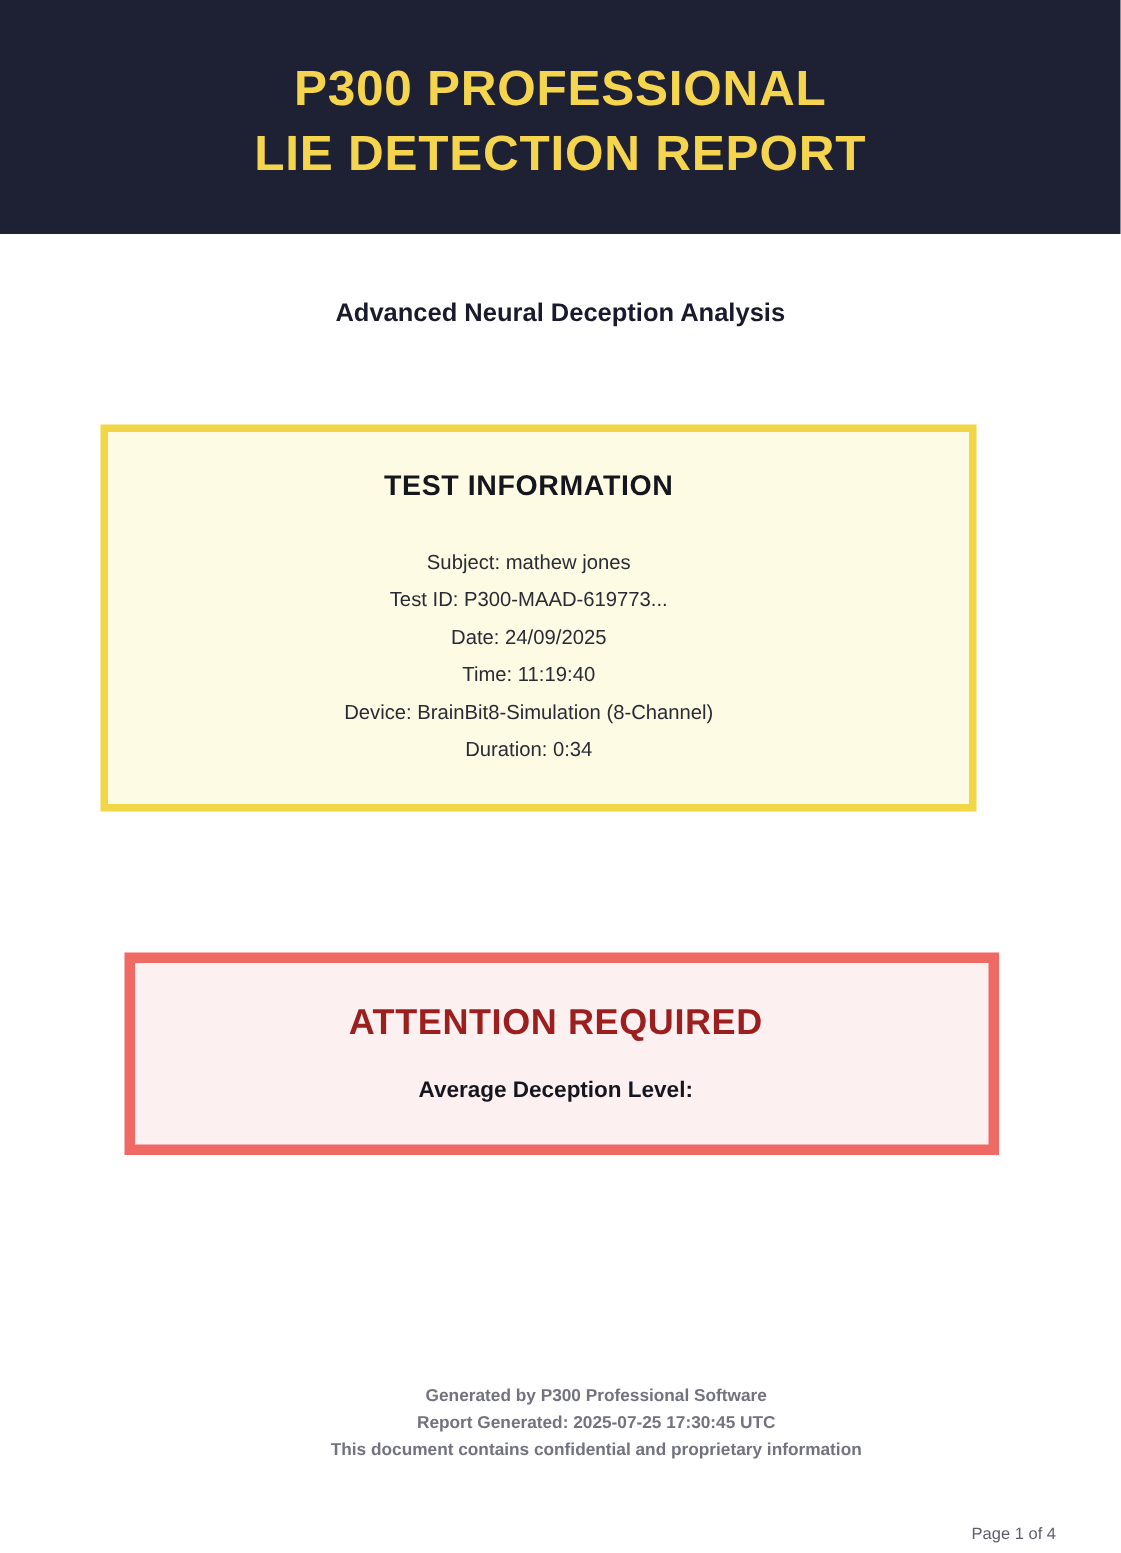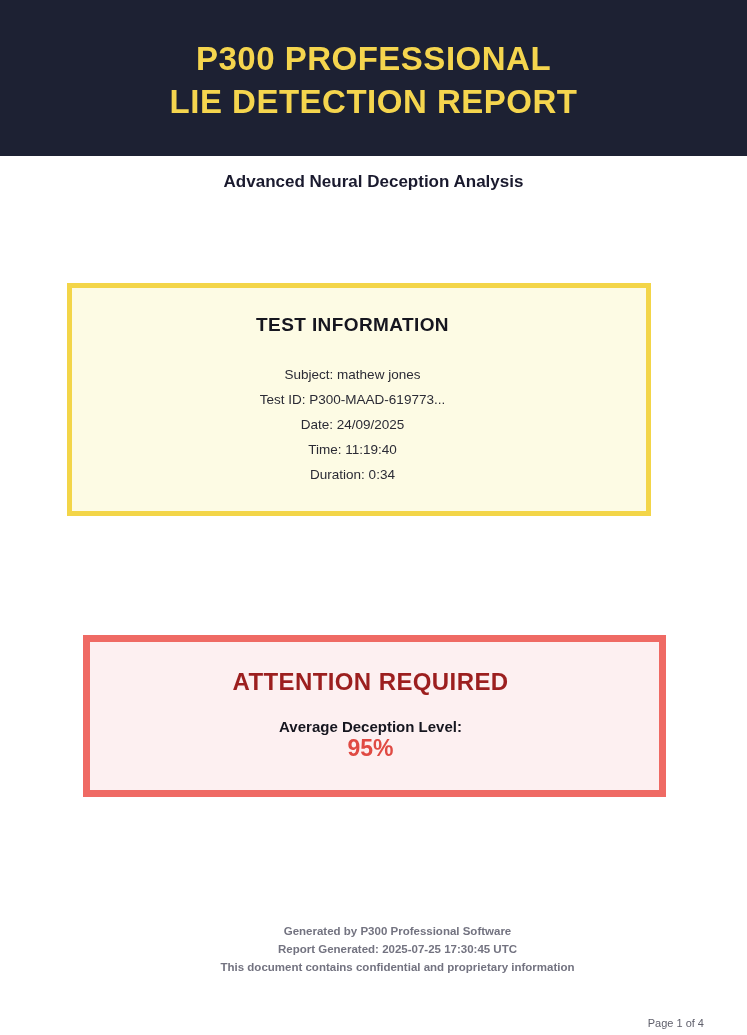--- a/index.html
+++ b/index.html
@@ -37,21 +37,21 @@
     font-weight: bold;
     letter-spacing: 0.5px;
     line-height: 43px;
     text-align: left;
   }
   .subtitle {
     text-align: center;
     font-size: 17px;
     font-weight: bold;
     color: #1a1a2e;
-    margin-top: 16px;
+    margin-top: 43px;
   }
   .info-box {
     position: absolute;
     left: 67px;
     top: 283px;
     width: 584px;
     box-sizing: border-box;
     border: 5px solid #f3d548;
     background: #fdfbe4;
     padding: 26px 33px 24px 20px;
@@ -130,27 +130,27 @@
   </div>
 
   <div class="subtitle">Advanced Neural Deception Analysis</div>
 
   <div class="info-box">
     <h2>TEST INFORMATION</h2>
     <div class="info-line">Subject: mathew jones</div>
     <div class="info-line">Test ID: P300-MAAD-619773...</div>
     <div class="info-line">Date: 24/09/2025</div>
     <div class="info-line">Time: 11:19:40</div>
+    <div class="info-line">Device: BrainBit8-Simulation (8-Channel)</div>
     <div class="info-line">Duration: 0:34</div>
   </div>
 
   <div class="alert-box">
     <div class="alert-title">ATTENTION REQUIRED</div>
     <div class="alert-label">Average Deception Level:</div>
-    <div class="alert-value">95%</div>
   </div>
 
   <div class="footer">
     <div>Generated by P300 Professional Software</div>
     <div>Report Generated: 2025-07-25 17:30:45 UTC</div>
     <div>This document contains confidential and proprietary information</div>
   </div>
 
   <div class="page-number">Page 1 of 4</div>
 

